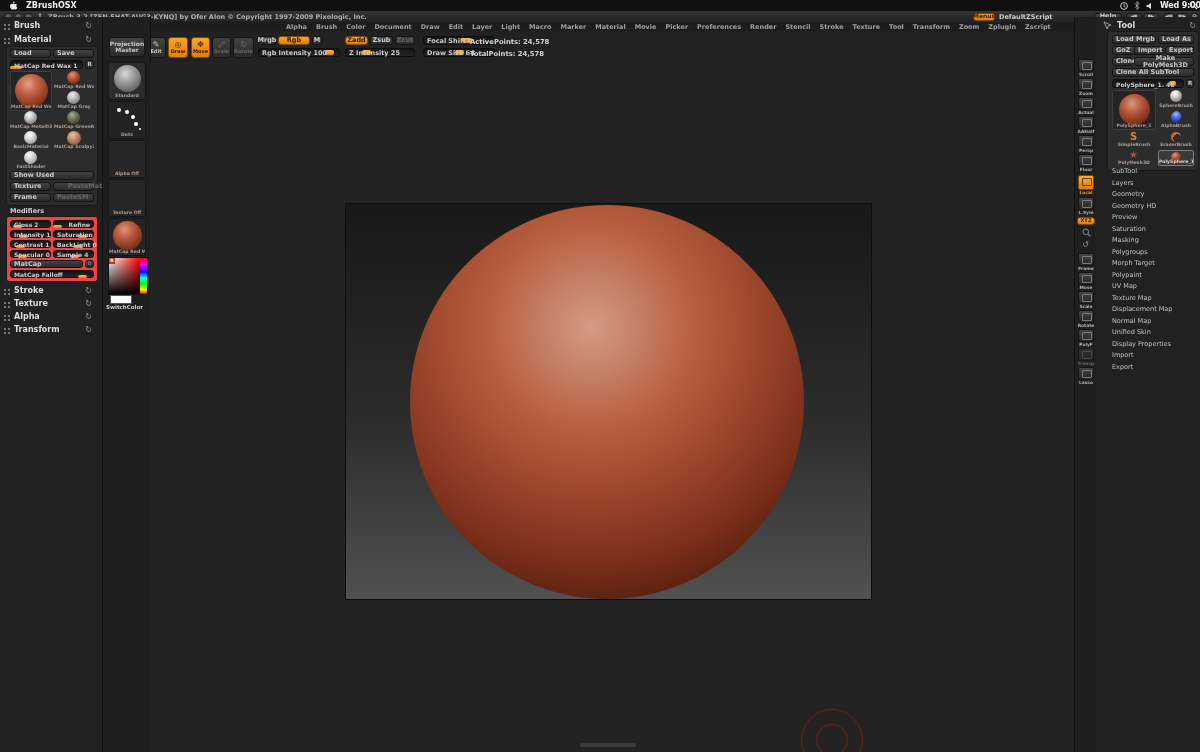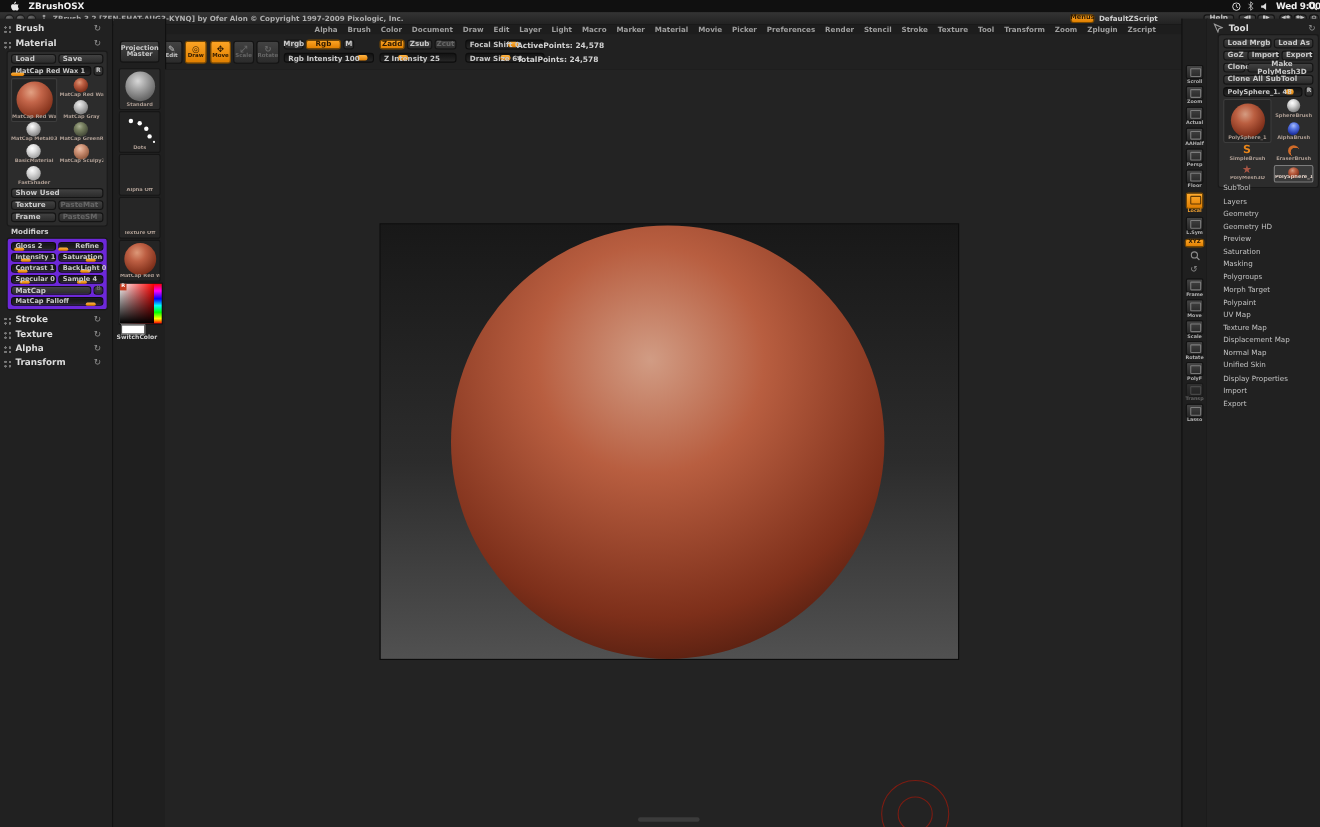--- a/index.html
+++ b/index.html
@@ -235,28 +235,28 @@
       <span class="sph" style="left: 13px; top: 0px; width: 14px; height: 14px; background: radial-gradient(circle at 40% 30%, rgb(233, 193, 169) 0%, rgb(207, 148, 120) 30%, rgb(156, 99, 71) 68%, rgb(105, 59, 39) 100%);"></span>
       <span class="tlab">MatCap Sculpy2</span>
     </div>
     <div class="thumb" style="left:3px;top:104px;width:42px;height:19px;background:transparent;border:none">
       <span class="sph" style="left: 14px; top: 0px; width: 13px; height: 13px; background: radial-gradient(circle at 40% 30%, rgb(250, 250, 250) 0%, rgb(220, 220, 220) 30%, rgb(173, 173, 173) 68%, rgb(134, 134, 134) 100%);"></span>
       <span class="tlab">FastShader</span>
     </div>
 
     <span class="btn" style="left:3px;top:124px;width:84px;height:9px;justify-content:flex-start;padding-left:3px">Show Used</span>
     <span class="btn" style="left:3px;top:135px;width:41px;height:9px;justify-content:flex-start;padding-left:3px">Texture</span>
-    <span class="btn dim" style="left:46px;top:135px;width:41px;height:9px;justify-content:flex-start;padding-left:1px">PasteMat</span>
+    <span class="btn dim" style="left:46px;top:135px;width:41px;height:9px;justify-content:flex-start;padding-left:14px">PasteMat</span>
     <span class="btn" style="left:3px;top:146px;width:41px;height:9px;justify-content:flex-start;padding-left:3px">Frame</span>
     <span class="btn dim" style="left:46px;top:146px;width:41px;height:9px;justify-content:flex-start;padding-left:3px">PasteSM</span>
   </div>
 
   <span class="abs b" style="left:10px;top:190px;font-size:6.5px;color:#cfcfcf">Modifiers</span>
 
-  <div class="abs" style="left:6px;top:199px;width:90px;height:64px;background:#6d28d9;border-radius:3px;border:1px solid #191919">
+  <div class="abs" style="left:6px;top:199px;width:90px;height:64px;background:#ef4444;border-radius:3px;border:1px solid #191919">
     <span class="zsl" style="left:3px;top:3px;width:41px;height:8px">
       <span class="lbl" style="font-size:6px">Gloss 2</span>
       <span class="knob" style="top: 4px; height: 3px; left: calc(16% - 4px);"></span>
       </span>
     <span class="zsl" style="left:46px;top:3px;width:41px;height:8px">
       <span class="lbl" style="font-size:6px;left:auto;right:3px">Refine</span>
       <span class="knob" style="top: 4px; height: 3px; left: calc(8% - 4px);"></span>
       </span>
     <span class="zsl" style="left:3px;top:13px;width:41px;height:8px">
       <span class="lbl" style="font-size:6px">Intensity 1</span>

